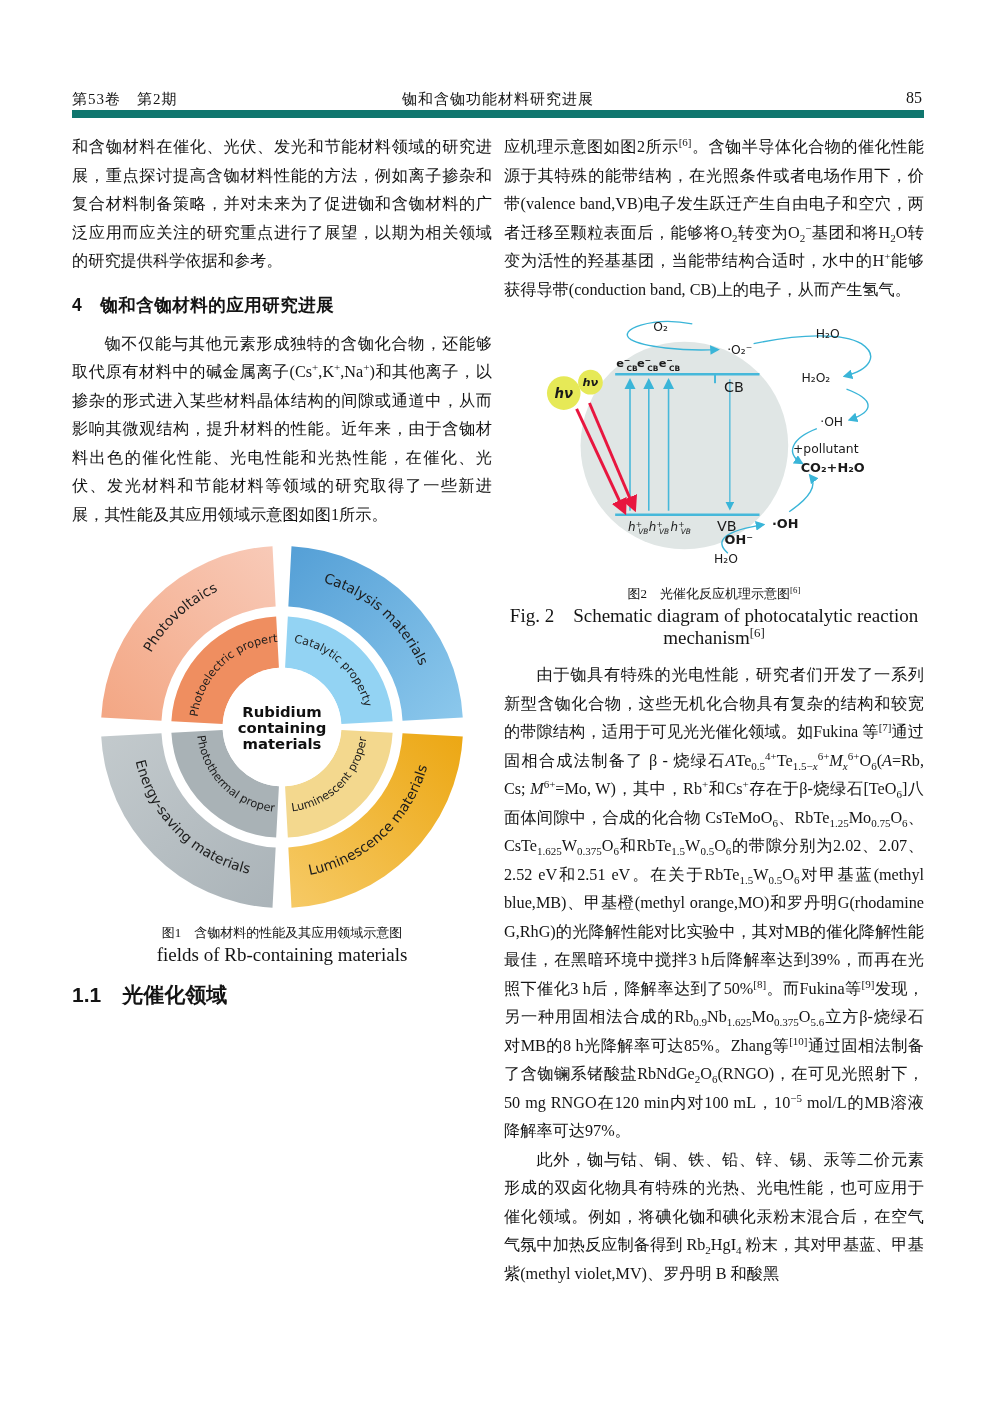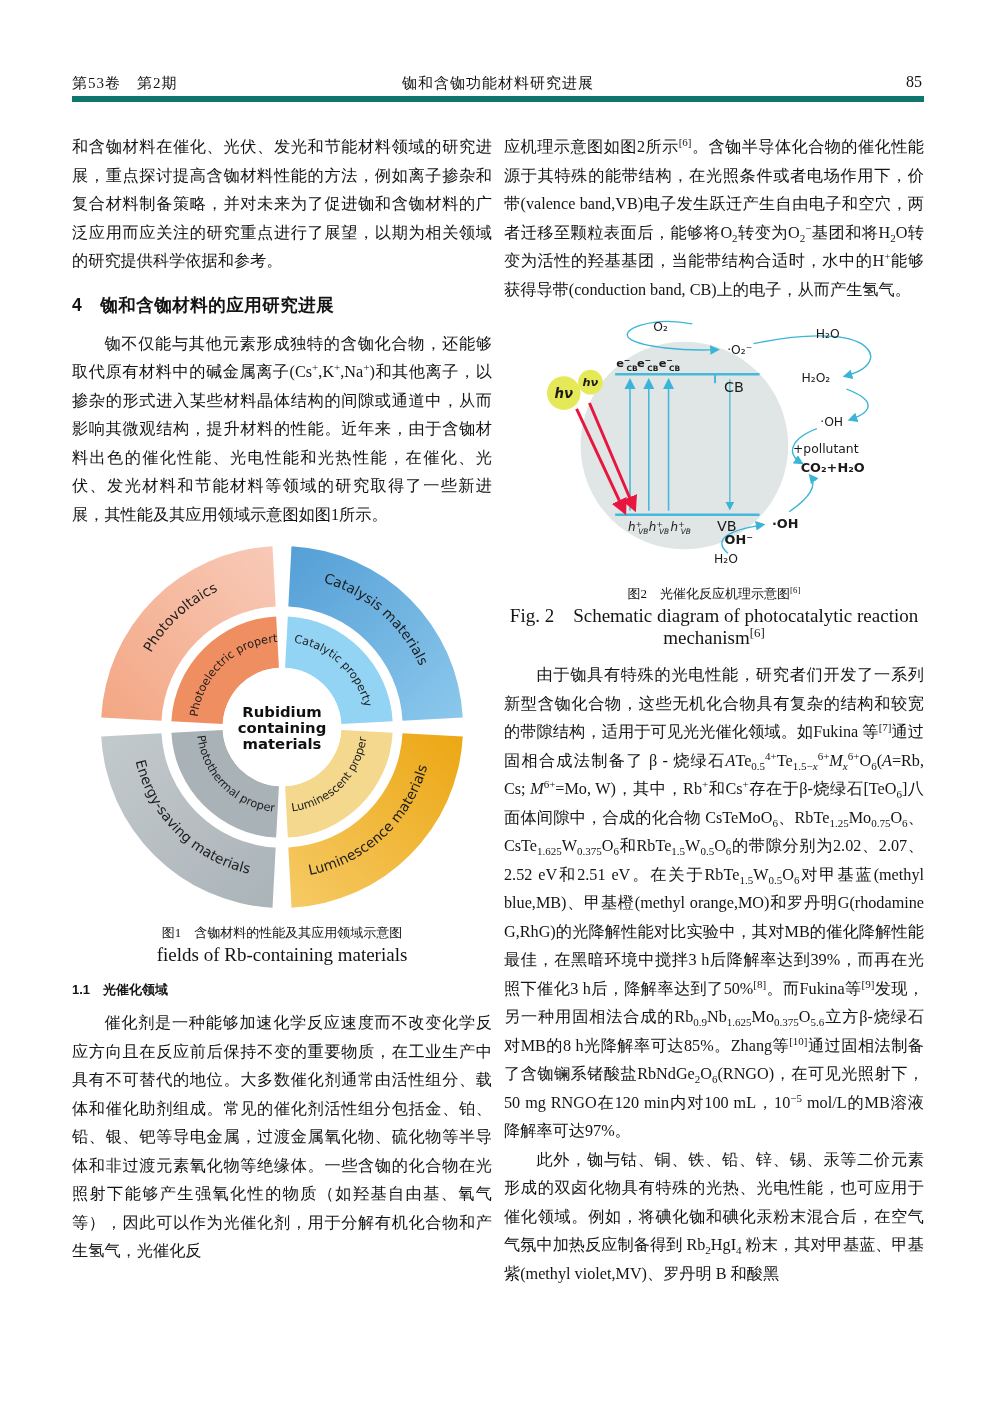--- a/index.html
+++ b/index.html
@@ -2,40 +2,40 @@
 <html><head>
 <meta charset="utf-8">
 <style>
   * { margin:0; padding:0; box-sizing:border-box; }
   html,body { background:#ffffff; }
   body {
     width:992px; height:1403px; position:relative; overflow:hidden;
     font-family:"Liberation Serif","DejaVu Serif",serif; color:#141414;
   }
   .header {
-    position:absolute; left:72px; right:68px; top:72px; height:30px;
-    font-size:15px; border-bottom:6px solid #0f766e;
+    position:absolute; left:72px; right:68px; top:88px; height:30px;
+    font-size:15px; border-bottom:8px solid #0f766e;
   }
   .header .vol { position:absolute; left:0; top:2px; letter-spacing:1px; }
   .header .rt  { position:absolute; left:0; right:0; top:2px; text-align:center; letter-spacing:1px; }
   .header .pn  { position:absolute; right:2px; top:1px; font-size:16px; }
   .col { position:absolute; top:133px; width:420px; }
   .col-left  { left:72px; }
   .col-right { left:504px; }
   p.para { font-size:16.2px; line-height:28.5px; text-align:justify; text-justify:inter-ideograph; }
   p.indent { text-indent:2em; }
   sup { font-size:68%; line-height:0; }
   sub { font-size:68%; line-height:0; }
   h2.sec {
     font-family:"Liberation Sans","DejaVu Sans",sans-serif;
     font-size:17.5px; font-weight:bold; margin:17px 0 13px; letter-spacing:.5px;
   }
   h3.subsec {
     font-family:"Liberation Sans","DejaVu Sans",sans-serif;
-    font-size:13px; font-weight:bold; margin:15px 0 10px;
+    font-size:21px; font-weight:bold; margin:15px 0 10px;
   }
   figure.figure { margin:10px 0 2px; text-align:center; }
   .cap-zh { font-size:13px; text-align:center; margin-top:6px; line-height:23px; }
   .cap-en { font-size:19px; text-align:center; line-height:22px; }
   .fig1-svg { display:block; margin:2px auto 0; }
   .fig2-svg { display:block; margin:0 0 0 -2px; }
   svg text { font-family:"DejaVu Sans","Liberation Sans",sans-serif; }
 </style>
 </head>
 <body>
@@ -116,21 +116,20 @@
       <text x="195" y="212" text-anchor="middle" font-size="15" font-weight="bold" fill="#101010">materials</text>
     </svg>
     <figcaption>
       <div class="cap-zh">图1　含铷材料的性能及其应用领域示意图</div>
       <div class="cap-en">fields of Rb-containing materials</div>
     </figcaption>
   </figure>
 
   <h3 class="subsec">1.1　光催化领域</h3>
 
-  <p class="para indent">催化剂是一种能够加速化学反应速度而不改变化学反应方向且在反应前后保持不变的重要物质，在工业生产中具有不可替代的地位。大多数催化剂通常由活性组分、载体和催化助剂组成。常见的催化剂活性组分包括金、铂、铅、银、钯等导电金属，过渡金属氧化物、硫化物等半导体和非过渡元素氧化物等绝缘体。一些含铷的化合物在光照射下能够产生强氧化性的物质（如羟基自由基、氧气等），因此可以作为光催化剂，用于分解有机化合物和产生氢气，光催化反</p>
 </div>
 
 <div class="col col-right">
   <p class="para">应机理示意图如图2所示<sup>[6]</sup>。含铷半导体化合物的催化性能源于其特殊的能带结构，在光照条件或者电场作用下，价带(valence band,VB)电子发生跃迁产生自由电子和空穴，两者迁移至颗粒表面后，能够将O<sub>2</sub>转变为O<sub>2</sub><sup>−</sup>基团和将H<sub>2</sub>O转变为活性的羟基基团，当能带结构合适时，水中的H<sup>+</sup>能够获得导带(conduction band, CB)上的电子，从而产生氢气。</p>
 
   <figure class="figure">
     <svg class="fig2-svg" width="430" height="262" viewBox="0 0 430 265">
       <defs>
         <marker id="mCyan" viewBox="0 0 10 10" refX="8" refY="5" markerWidth="7" markerHeight="7" orient="auto-start-reverse">
           <path d="M0 0 L10 5 L0 10 z" fill="#3ab5d8"></path>

